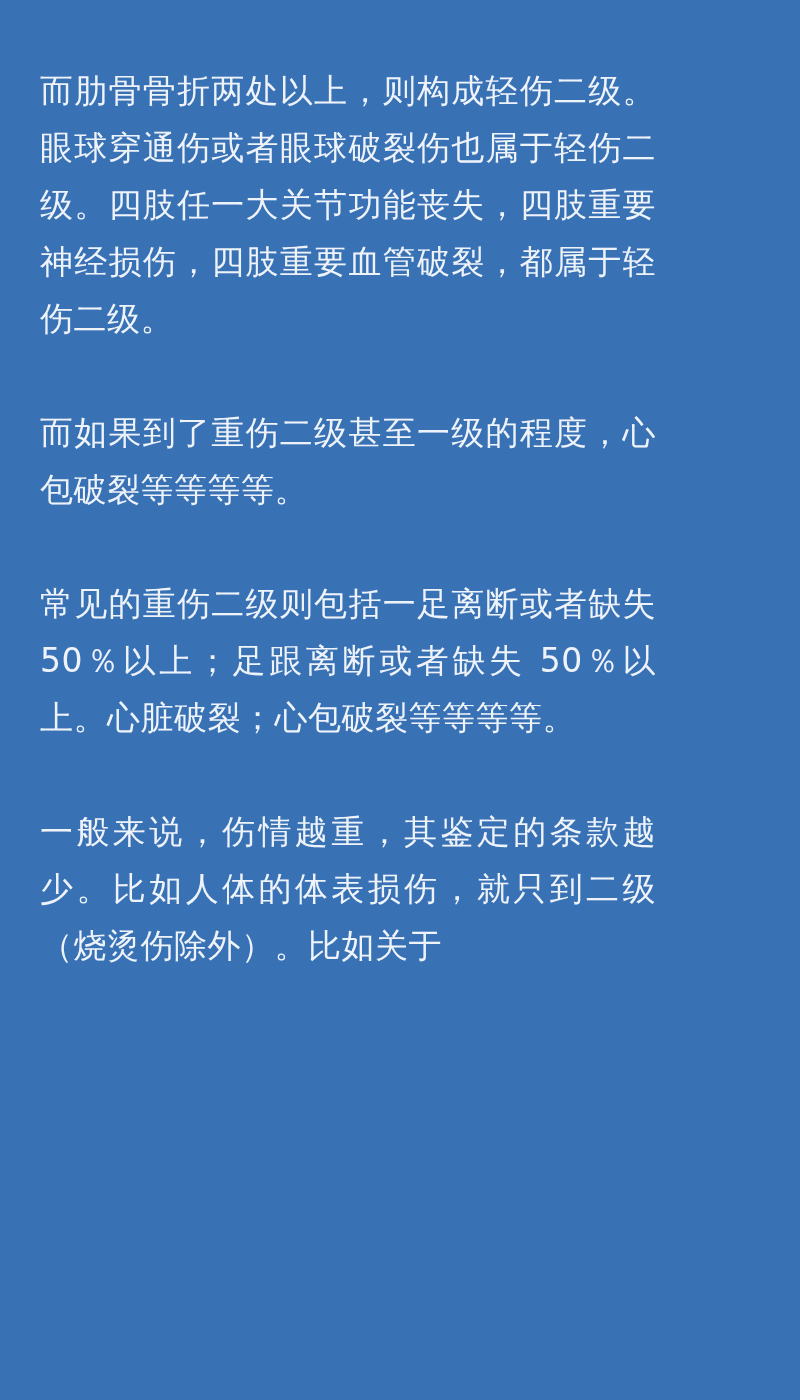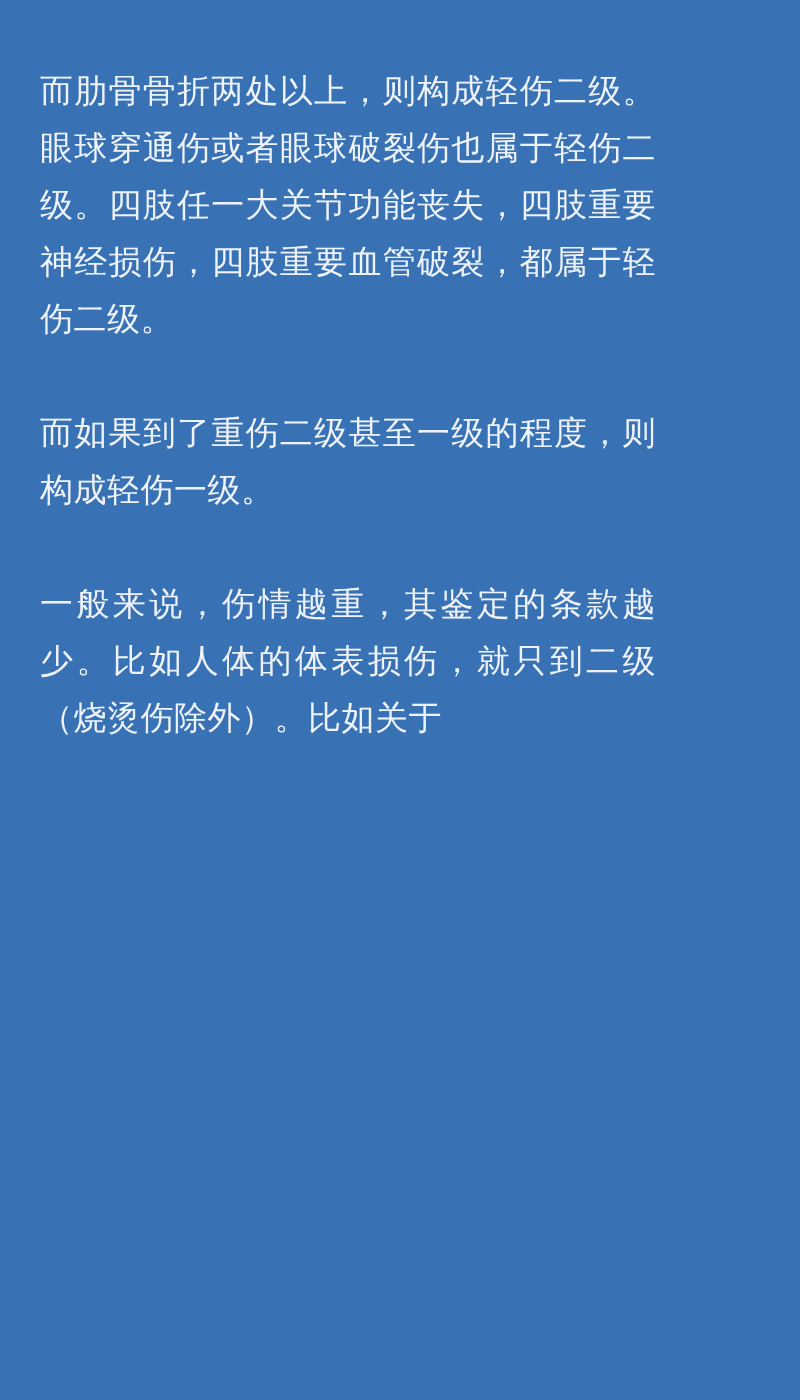--- a/index.html
+++ b/index.html
@@ -32,15 +32,16 @@
     margin: 0 0 57px 0;
     word-break: break-all;
   }
   .para:last-child { margin-bottom: 0; }
 </style>
 </head>
 <body>
 
 <div class="page">
   <p class="para">而肋骨骨折两处以上，则构成轻伤二级。眼球穿通伤或者眼球破裂伤也属于轻伤二级。四肢任一大关节功能丧失，四肢重要神经损伤，四肢重要血管破裂，都属于轻伤二级。</p>
-  <p class="para">而如果到了重伤二级甚至一级的程度，则构成轻伤一级。</p>
+  <p class="para">而如果到了重伤二级甚至一级的程度，心包破裂等等等等。</p>
+  <p class="para">常见的重伤二级则包括一足离断或者缺失 50％以上；足跟离断或者缺失 50％以上。心脏破裂；心包破裂等等等等。</p>
   <p class="para">一般来说，伤情越重，其鉴定的条款越少。比如人体的体表损伤，就只到二级（烧烫伤除外）。比如关于</p>
 </div>
 
 </body></html>

